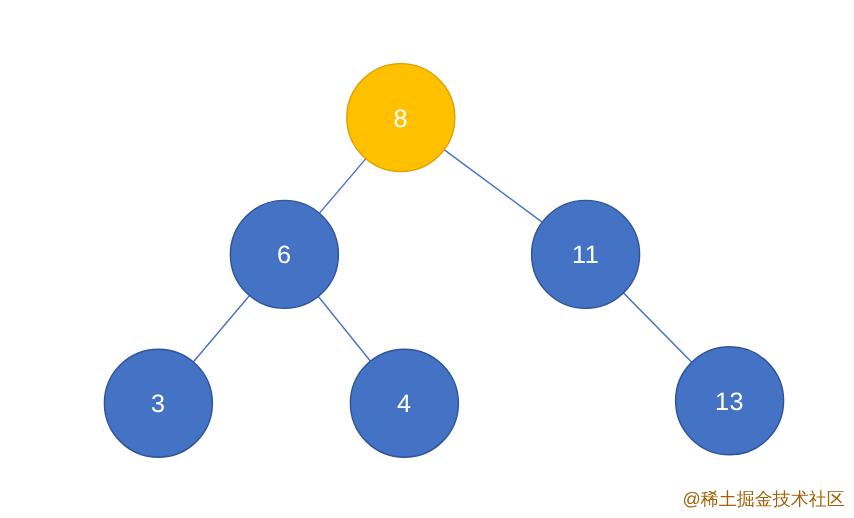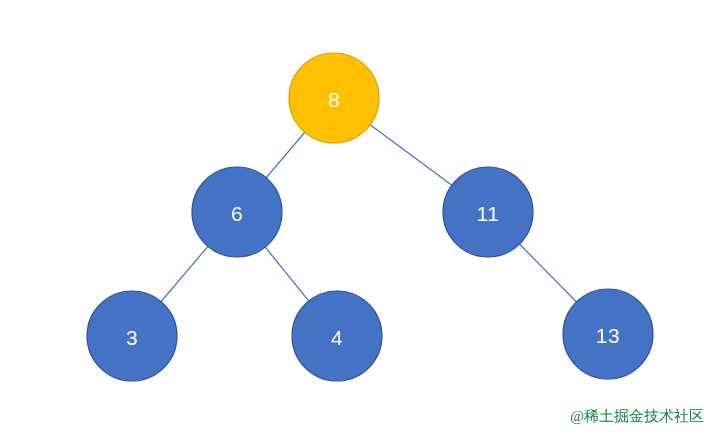--- a/index.html
+++ b/index.html
@@ -27,22 +27,22 @@
     text-anchor: middle;
     dominant-baseline: central;
     font-weight: 400;
     letter-spacing: 0.5px;
   }
   .watermark {
     position: absolute;
     right: 8px;
     bottom: 6px;
     font-size: 15px;
-    color: #15803d;
-    font-family: Liberation Serif, serif;
+    color: #a16207;
+    font-family: Liberation Sans, sans-serif;
     user-select: none;
   }
 </style>
 </head>
 <body>
 
 <div class="canvas">
   <svg class="tree-svg" id="tree-svg" width="712" height="432" viewBox="0 0 712 432" xmlns="http://www.w3.org/2000/svg">
       <line x1="334" y1="98" x2="237" y2="212" stroke="#4472C4" stroke-width="1.2"></line>
       <line x1="334" y1="98" x2="488" y2="212" stroke="#4472C4" stroke-width="1.2"></line>

